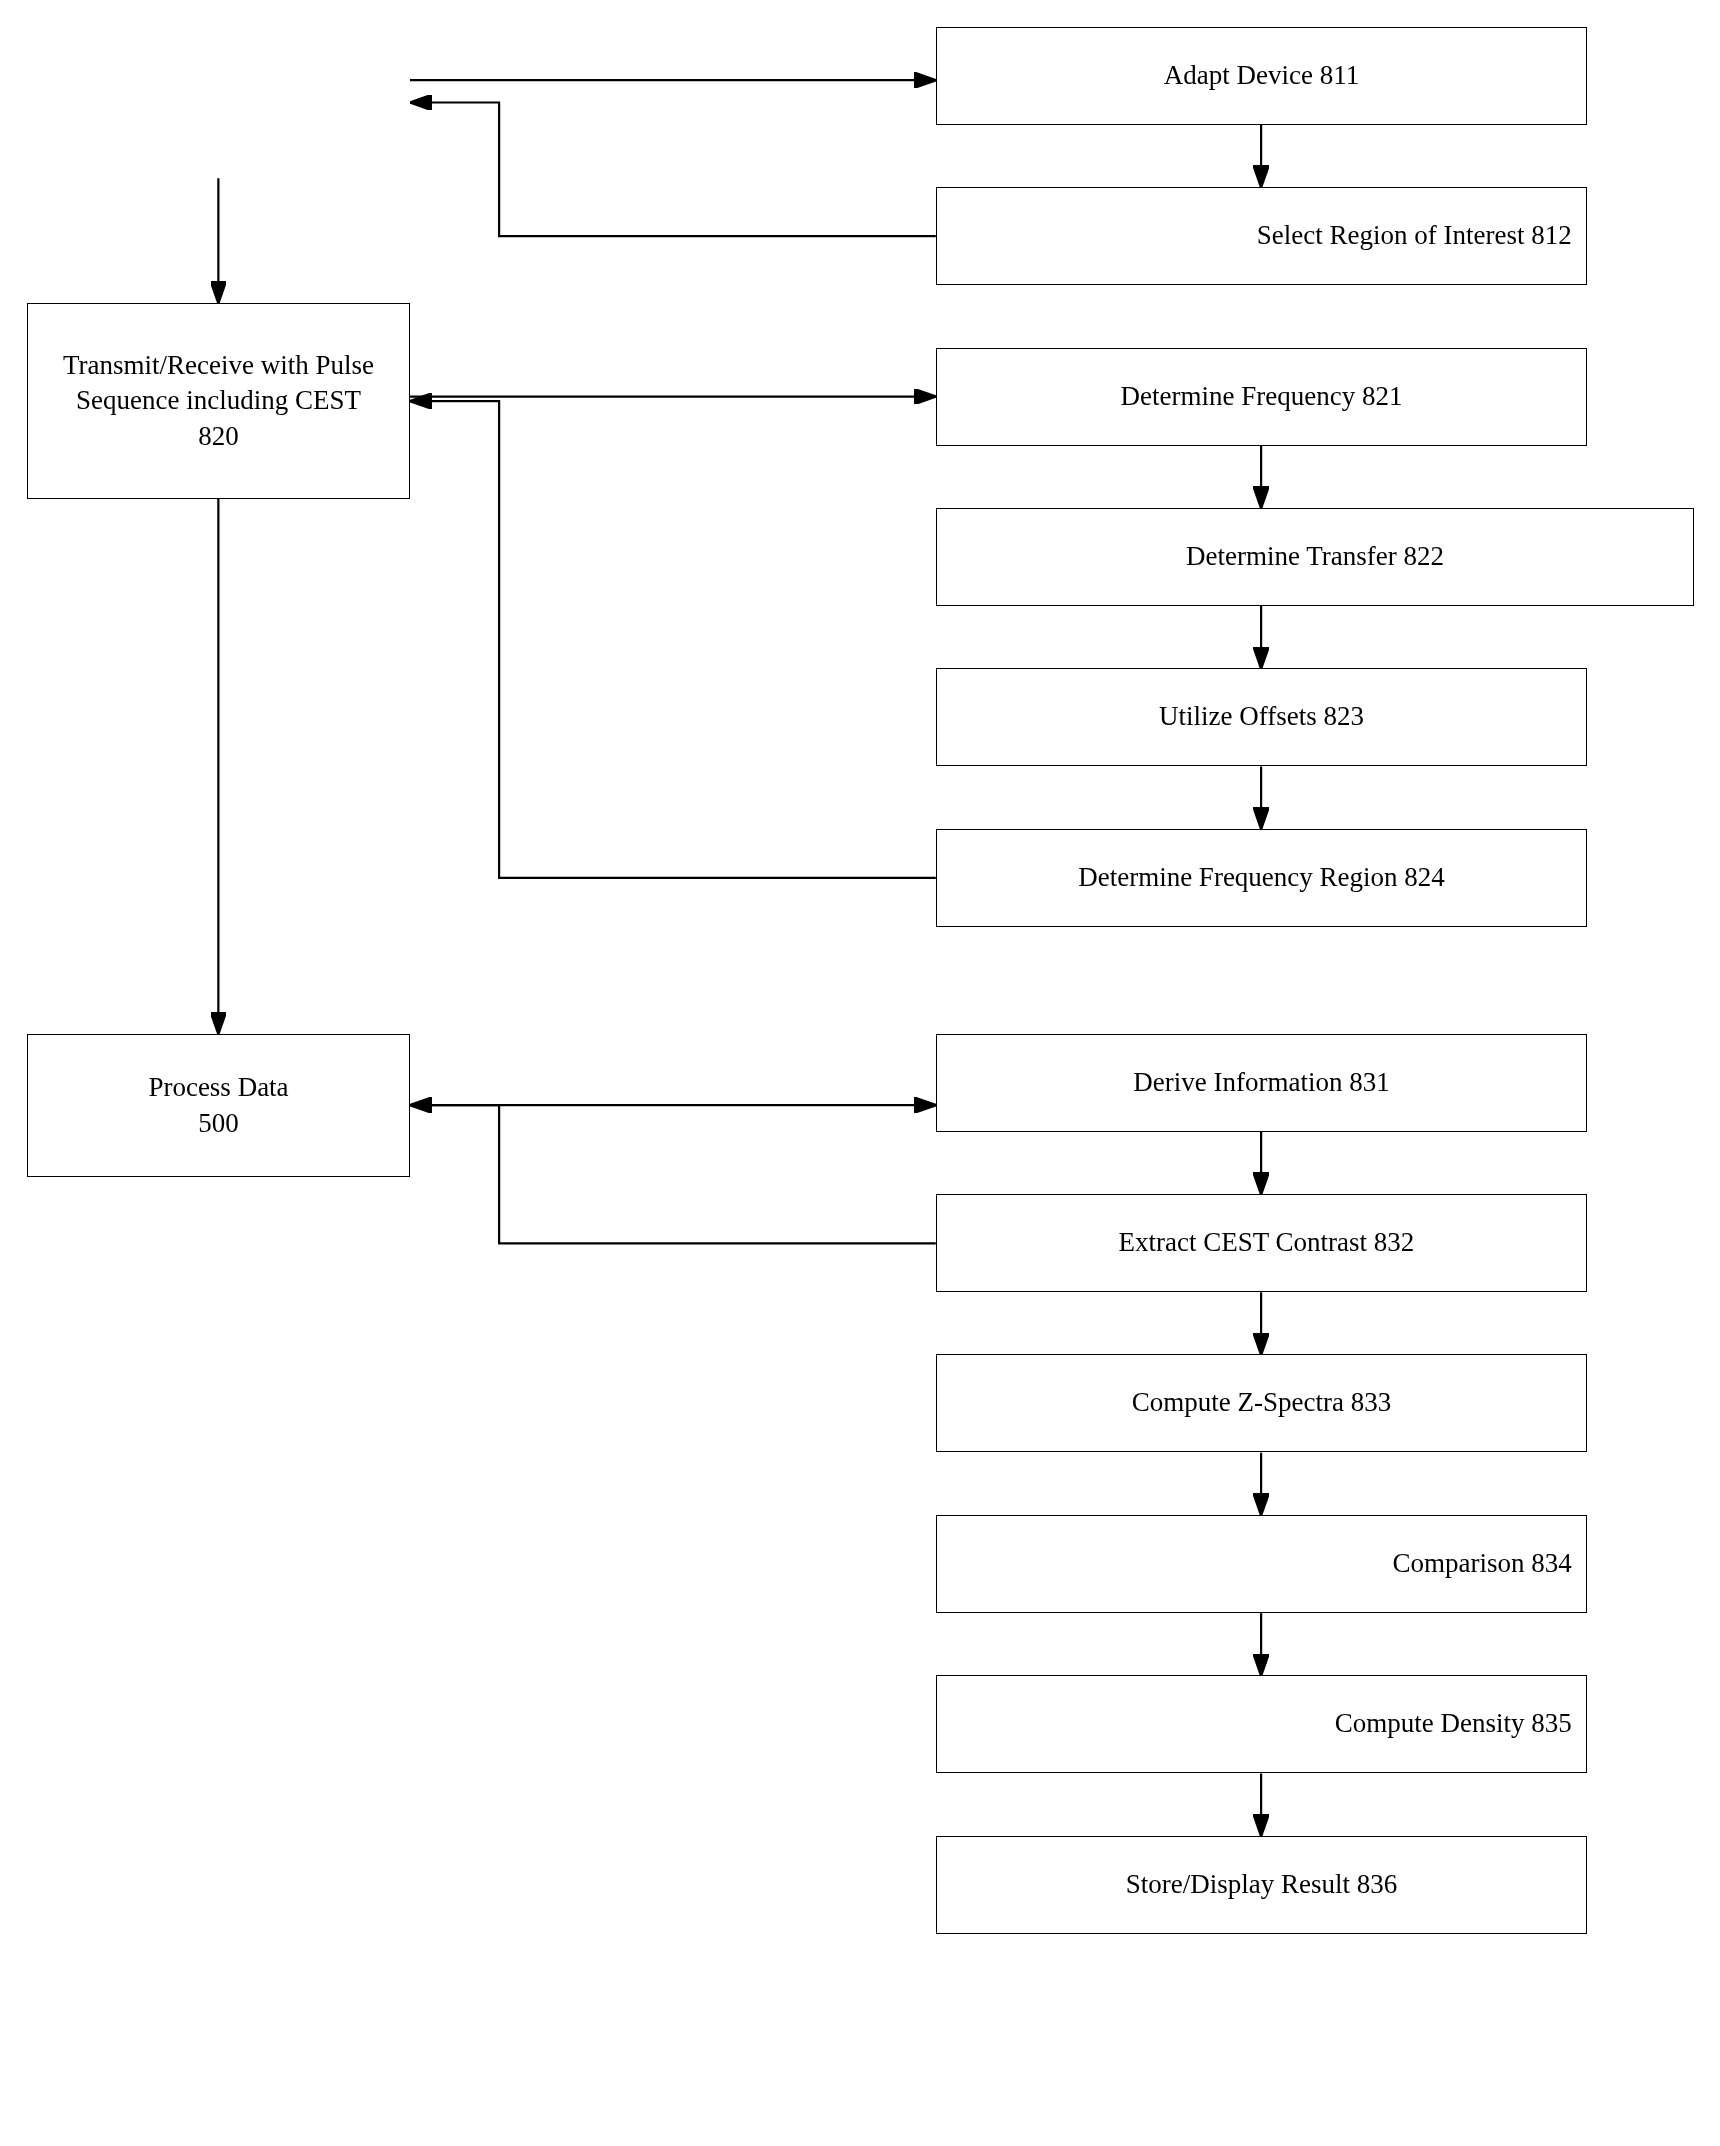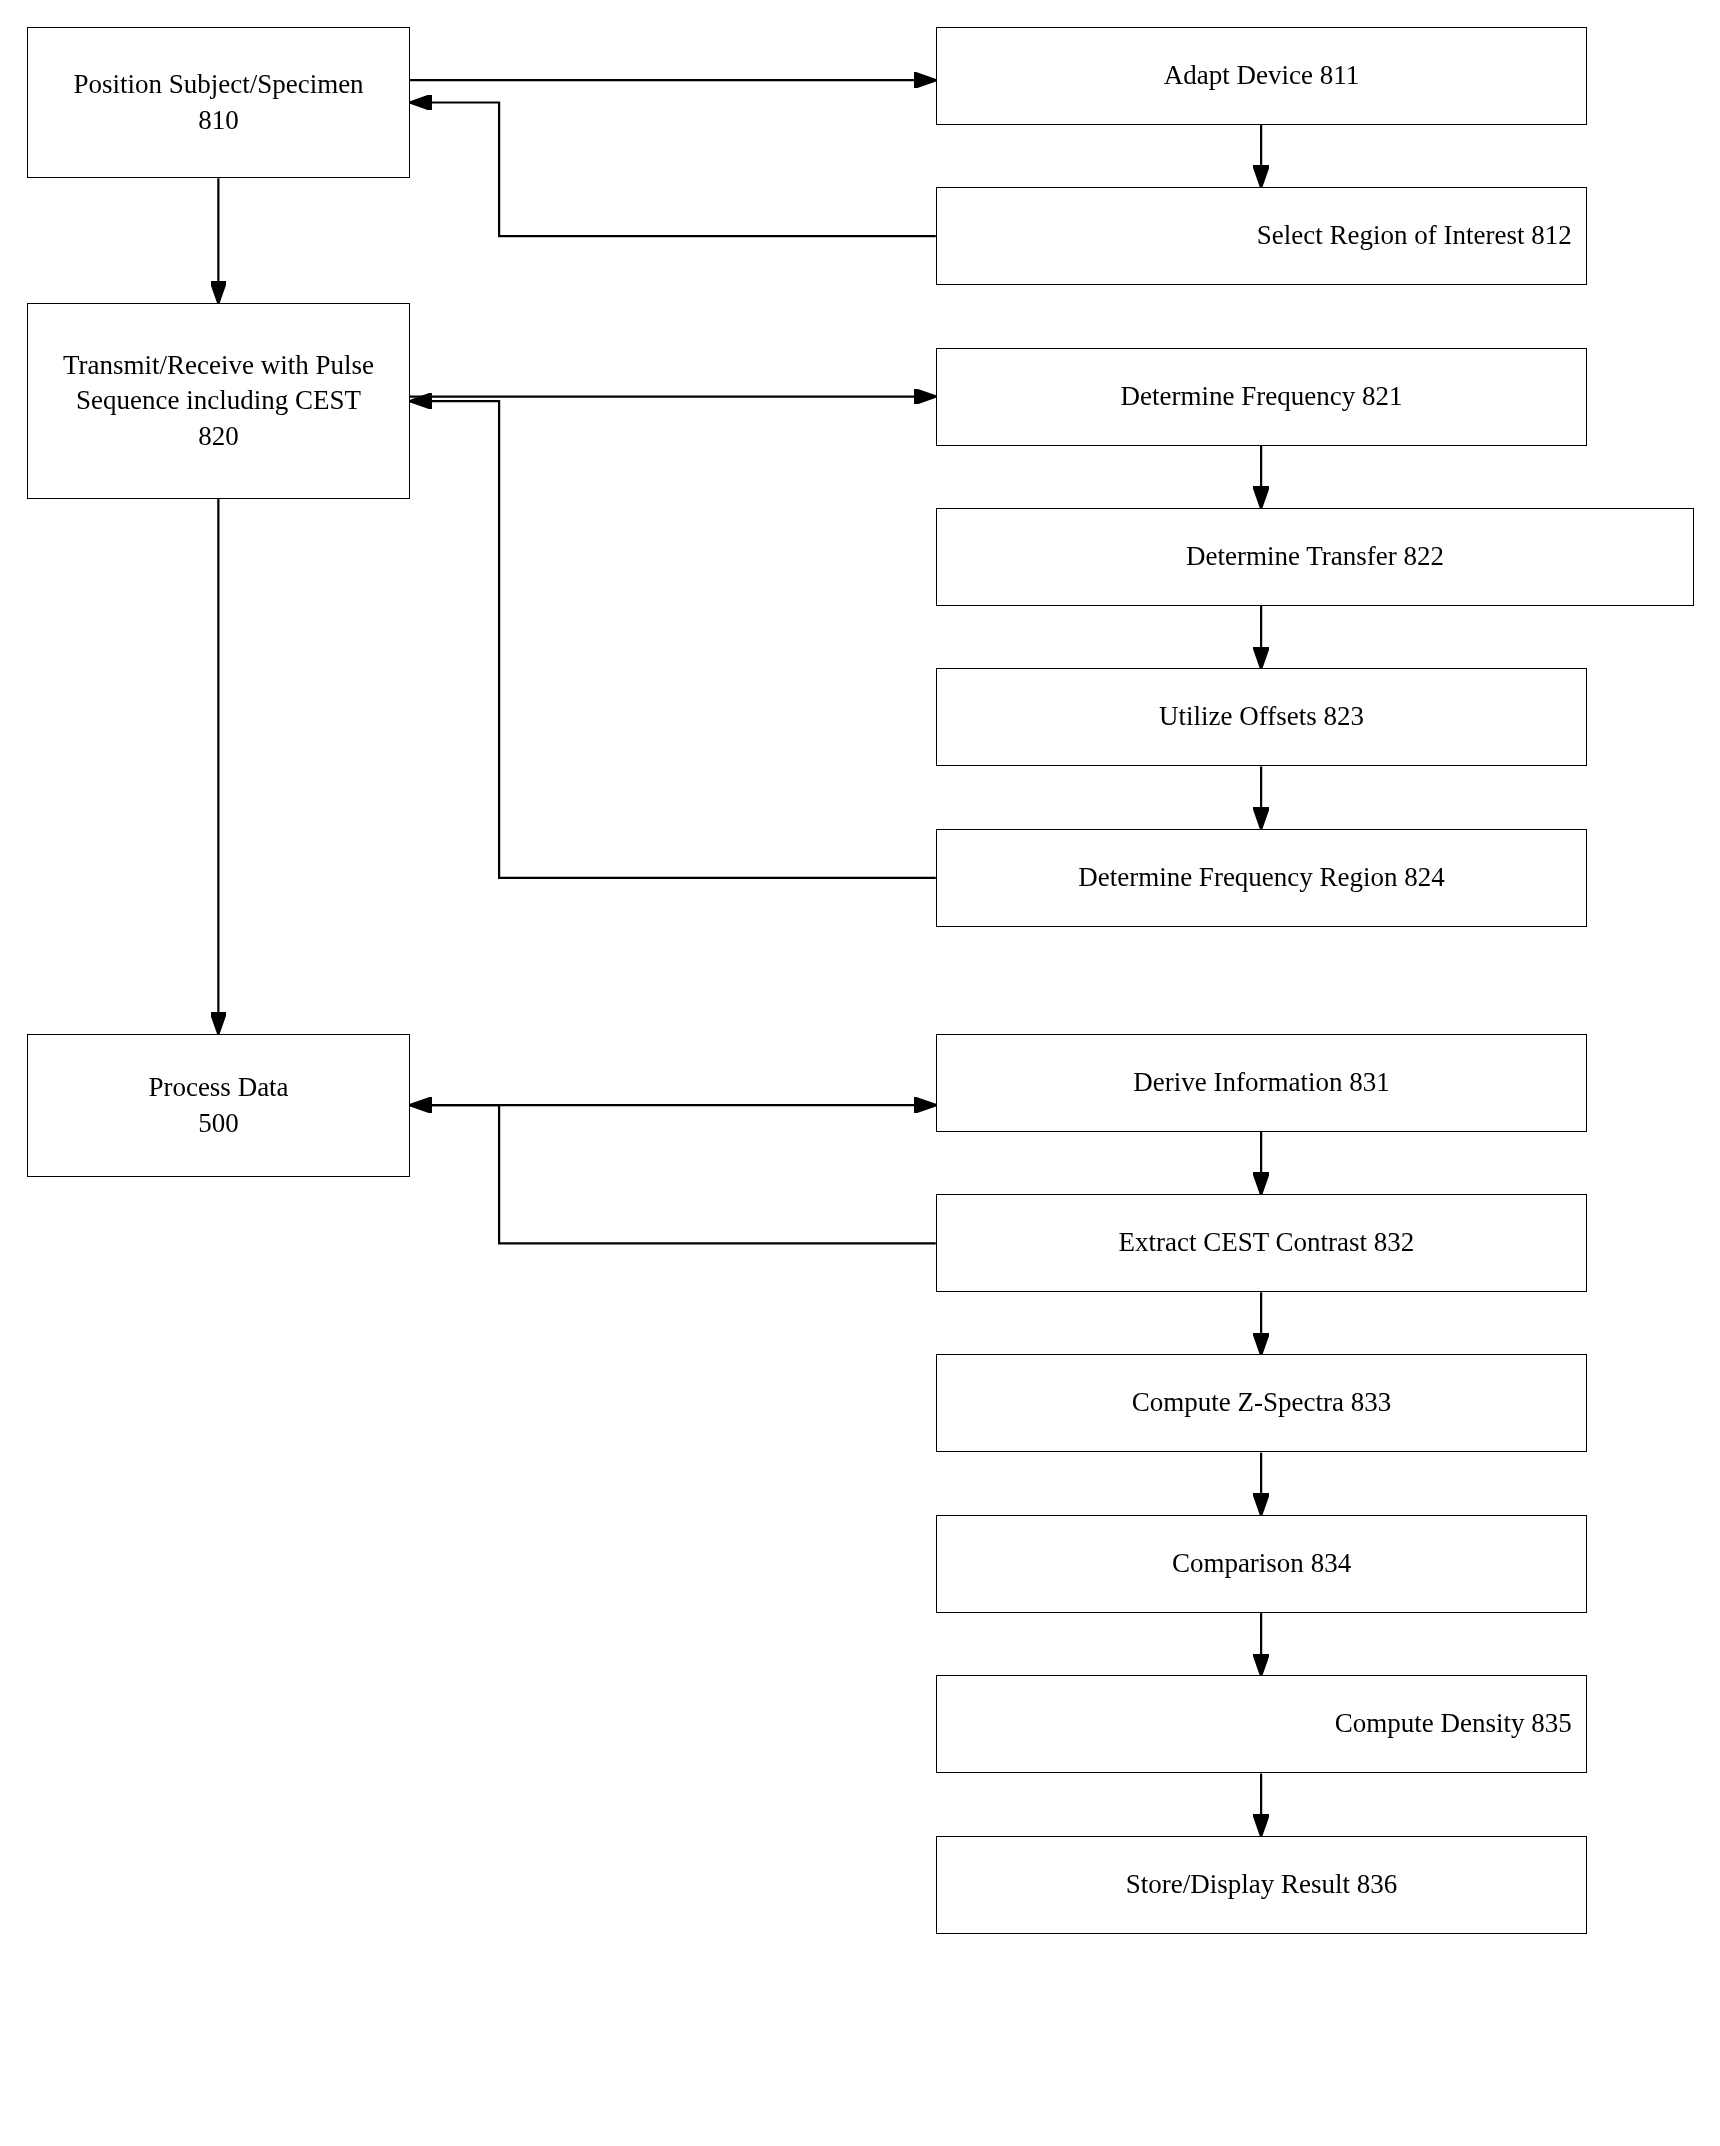--- a/index.html
+++ b/index.html
@@ -47,26 +47,20 @@
     polygon {
       fill: #000;
       stroke: #000;
     }
   </style>
 </head>
 <body>
 
 <div class="diagram-container">
 
-  <div class="box" style="left:27px; top:27px; width:383px; height:151px;">
-    <div>
-      <span>Position Subject/Specimen</span><br>
-      <span class="num">810</span>
-    </div>
-  </div>
 
   <div class="box" style="left:936px; top:27px; width:651px; height:98px;">
     <div>
       <span>Adapt Device</span>
       <span class="num">811</span>
     </div>
   </div>
 
   <div class="box" style="left:936px; top:187px; width:651px; height:98px;justify-content:flex-end;">
     <div>
@@ -131,21 +125,21 @@
     </div>
   </div>
 
   <div class="box" style="left:936px; top:1354px; width:651px; height:98px;">
     <div>
       <span>Compute Z-Spectra</span>
       <span class="num">833</span>
     </div>
   </div>
 
-  <div class="box" style="left:936px; top:1515px; width:651px; height:98px;">
+  <div class="box" style="left:936px; top:1515px; width:651px; height:98px;justify-content:flex-end;">
     <div>
       <span>Comparison</span>
       <span class="num">834</span>
     </div>
   </div>
 
   <div class="box" style="left:936px; top:1675px; width:651px; height:98px;justify-content:flex-end;">
     <div>
       <span>Compute Density</span>
       <span class="num">835</span>

